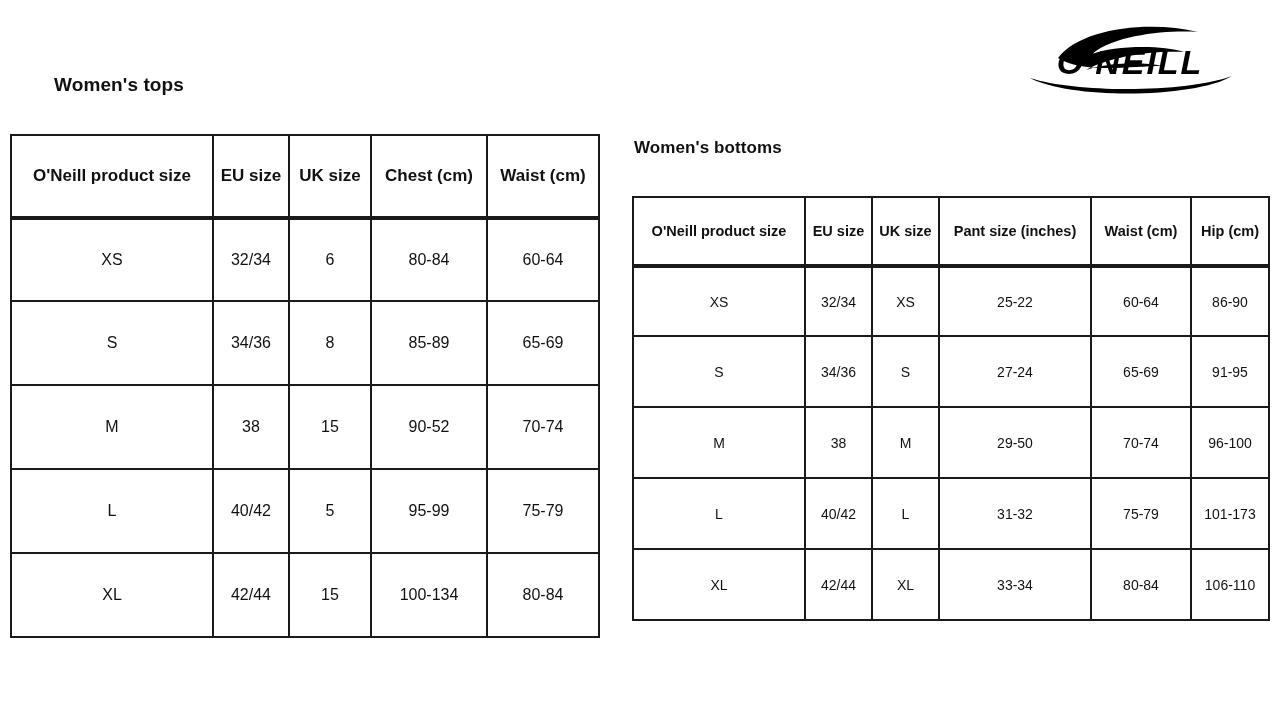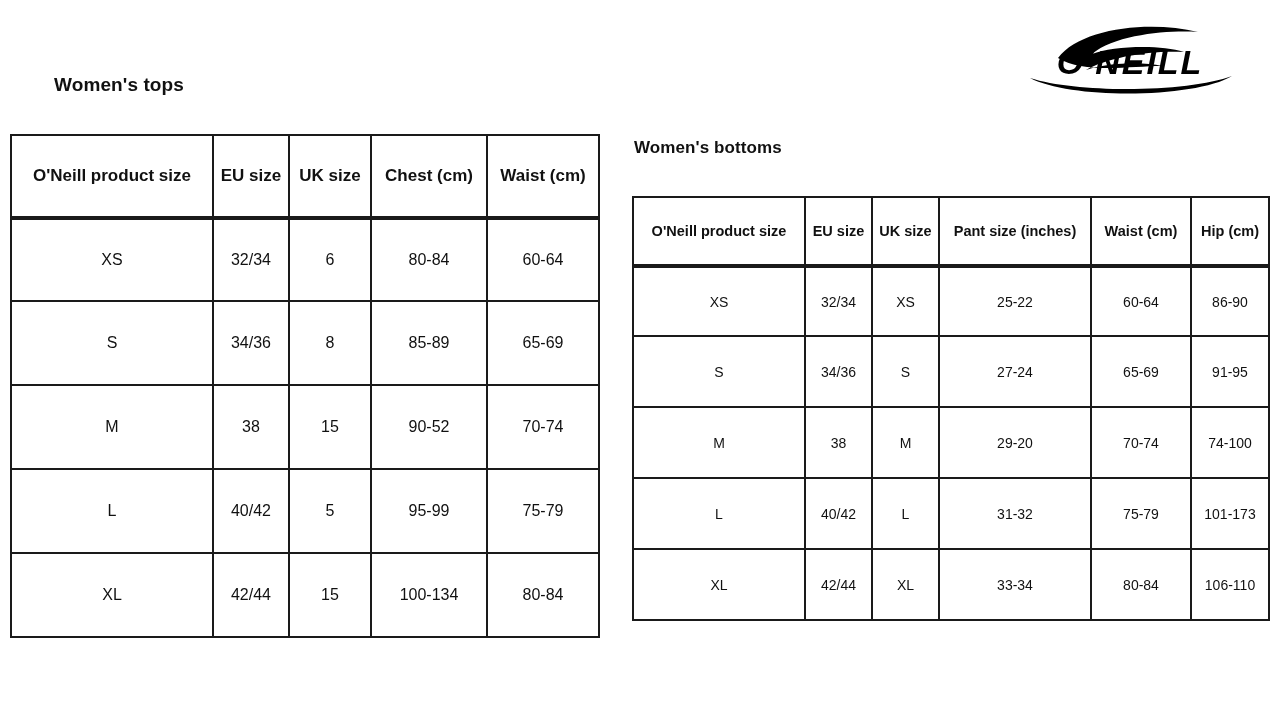--- a/index.html
+++ b/index.html
@@ -223,23 +223,23 @@
       <td>34/36</td>
       <td>S</td>
       <td>27-24</td>
       <td>65-69</td>
       <td>91-95</td>
     </tr>
     <tr>
       <td>M</td>
       <td>38</td>
       <td>M</td>
-      <td>29-20</td>
+      <td>29-50</td>
       <td>70-74</td>
-      <td>74-100</td>
+      <td>96-100</td>
     </tr>
     <tr>
       <td>L</td>
       <td>40/42</td>
       <td>L</td>
       <td>31-32</td>
       <td>75-79</td>
       <td>101-173</td>
     </tr>
     <tr>

